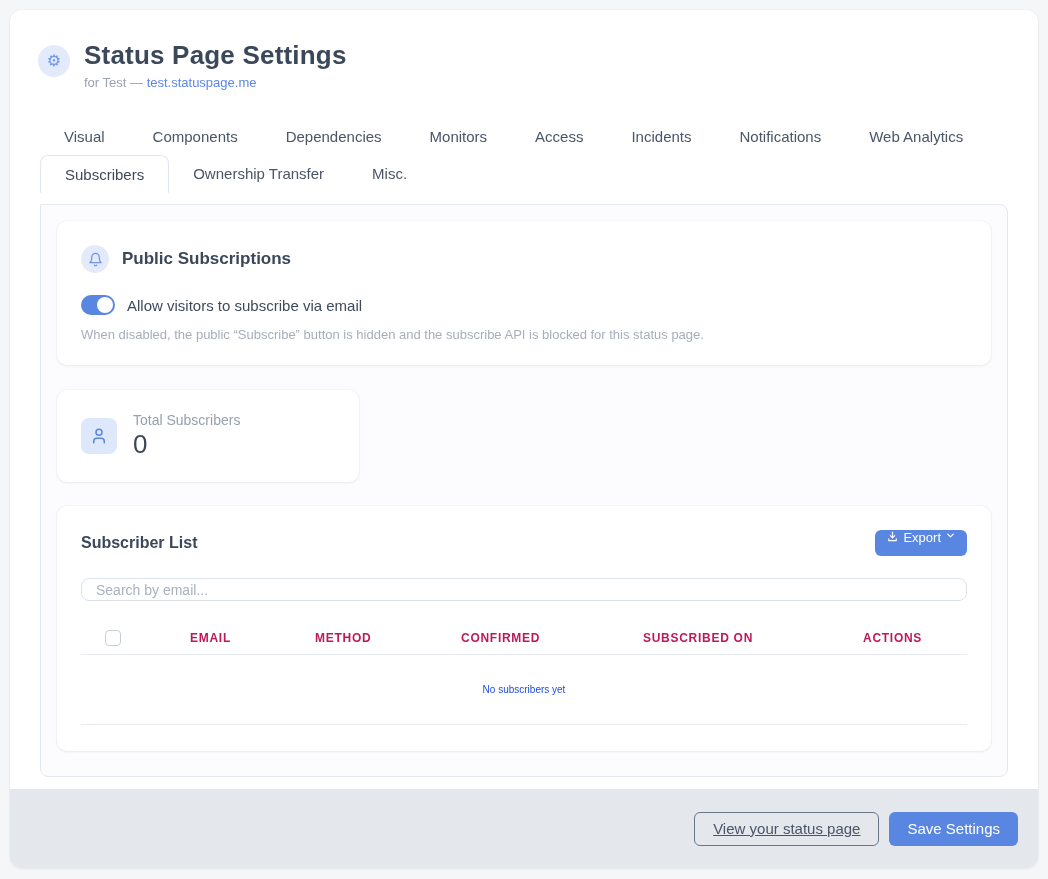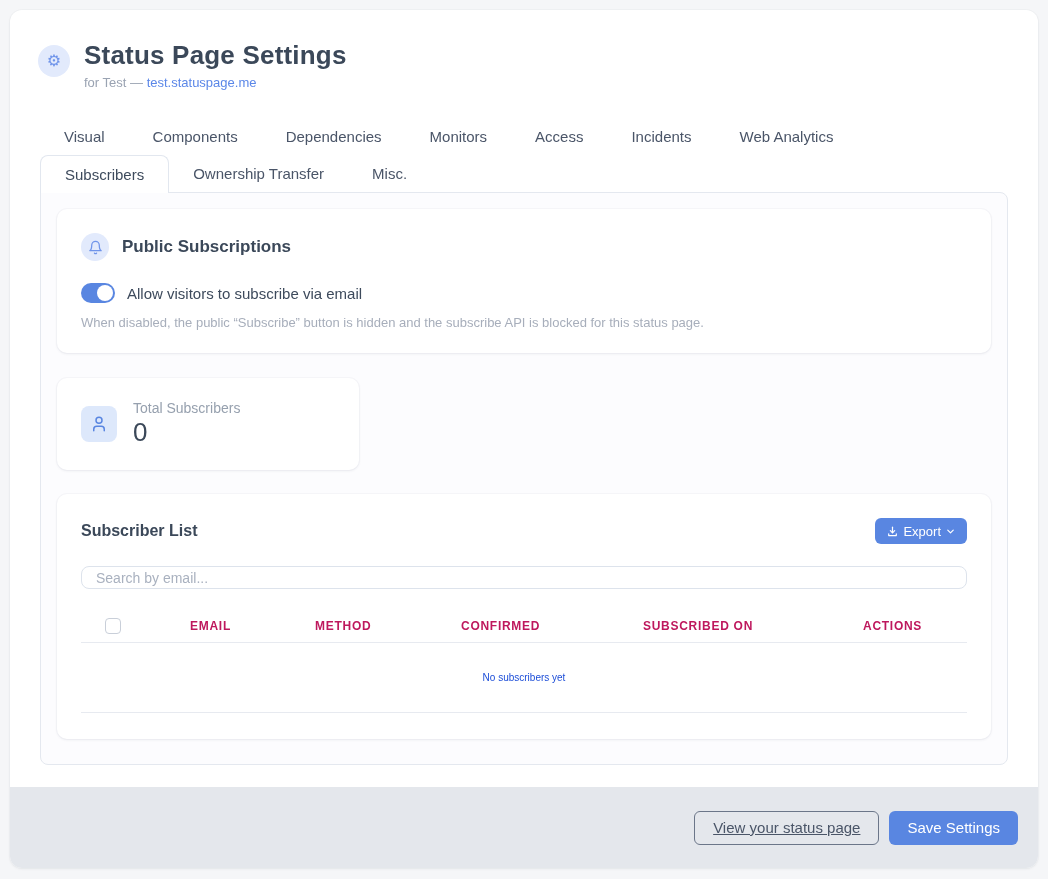--- a/index.html
+++ b/index.html
@@ -26,21 +26,21 @@
   .tab-row1 { display:flex; }
   .tab { padding:10px 24px; font-size:15px; color:#4a5568; cursor:pointer; white-space:nowrap; }
   .tab-row2 { display:flex; }
   .tab-active {
     padding:10px 24px; font-size:15px; color:#3d4a5c; background:#ffffff;
     border:1px solid #e2e7ef; border-bottom:none; border-radius:8px 8px 0 0;
     margin-bottom:-1px; position:relative; z-index:2; white-space:nowrap;
   }
   
   .panel {
-    margin:0 30px; border:1px solid #e4e8ef; border-radius:0 8px 8px 8px;
+    margin:12px 30px; border:1px solid #e4e8ef; border-radius:0 8px 8px 8px;
     background:#fcfcfe; padding:16px; min-height:573px;
   }
   .card {
     background:#ffffff; border-radius:10px;
     box-shadow:0 1px 3px rgba(25,39,70,.07), 0 0 0 1px rgba(25,39,70,.025);
   }
   
   .pub-card { padding:24px 24px 23px 24px; }
   .pub-title-row { display:flex; align-items:center; gap:13px; }
   .bell-circle {
@@ -63,21 +63,21 @@
     width:36px; height:36px; border-radius:8px; background:#dde8fb;
     display:flex; align-items:center; justify-content:center; color:#5986e1; flex:0 0 auto;
   }
   .stat-label { font-size:14px; color:#96a0ae; }
   .stat-value { font-size:26px; color:#3b4859; font-weight:500; margin-top:1px; }
   
   .list-card { margin-top:24px; padding:24px 24px 0 24px; }
   .list-header { display:flex; align-items:center; justify-content:space-between; }
   .list-title { font-size:16px; font-weight:600; color:#3b4859; }
   .export-btn {
-    display:flex; align-items:center; gap:4px; background:#5986e1; color:#ffffff;
+    display:flex; gap:4px; background:#5986e1; color:#ffffff;
     border:none; border-radius:6px; height:26px; padding:0 11px; font-size:13px;
     font-family:inherit; cursor:pointer;
   }
   .export-btn svg { display:block; }
   .search-input {
     margin-top:22px; width:100%; height:23px; border:1px solid #dde3ec; border-radius:8px;
     padding:0 14px; font-size:14px; color:#3d4a5c; font-family:inherit; background:#fff; outline:none;
   }
   .search-input::placeholder { color:#a9b1bf; }
   .table { margin-top:20px; }
@@ -125,20 +125,21 @@
     </div>
 
     <div class="tabs">
       <div class="tab-row1">
         <div class="tab">Visual</div>
         <div class="tab">Components</div>
         <div class="tab">Dependencies</div>
         <div class="tab">Monitors</div>
         <div class="tab">Access</div>
         <div class="tab">Incidents</div>
+        <div class="tab">Notifications</div>
         <div class="tab">Web Analytics</div>
       </div>
       <div class="tab-row2">
         <div class="tab-active">Subscribers</div>
         <div class="tab">Ownership Transfer</div>
         <div class="tab">Misc.</div>
       </div>
     </div>
 
     <div class="panel">

